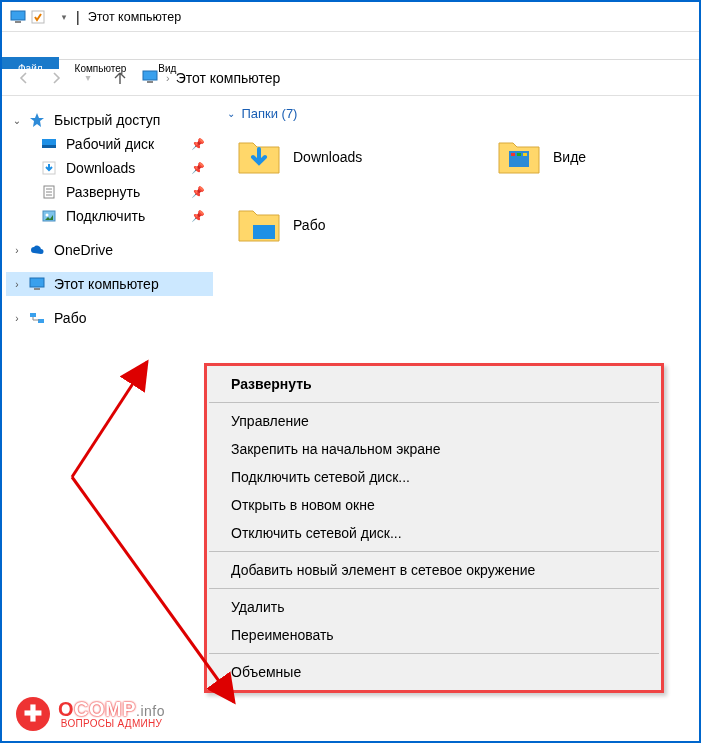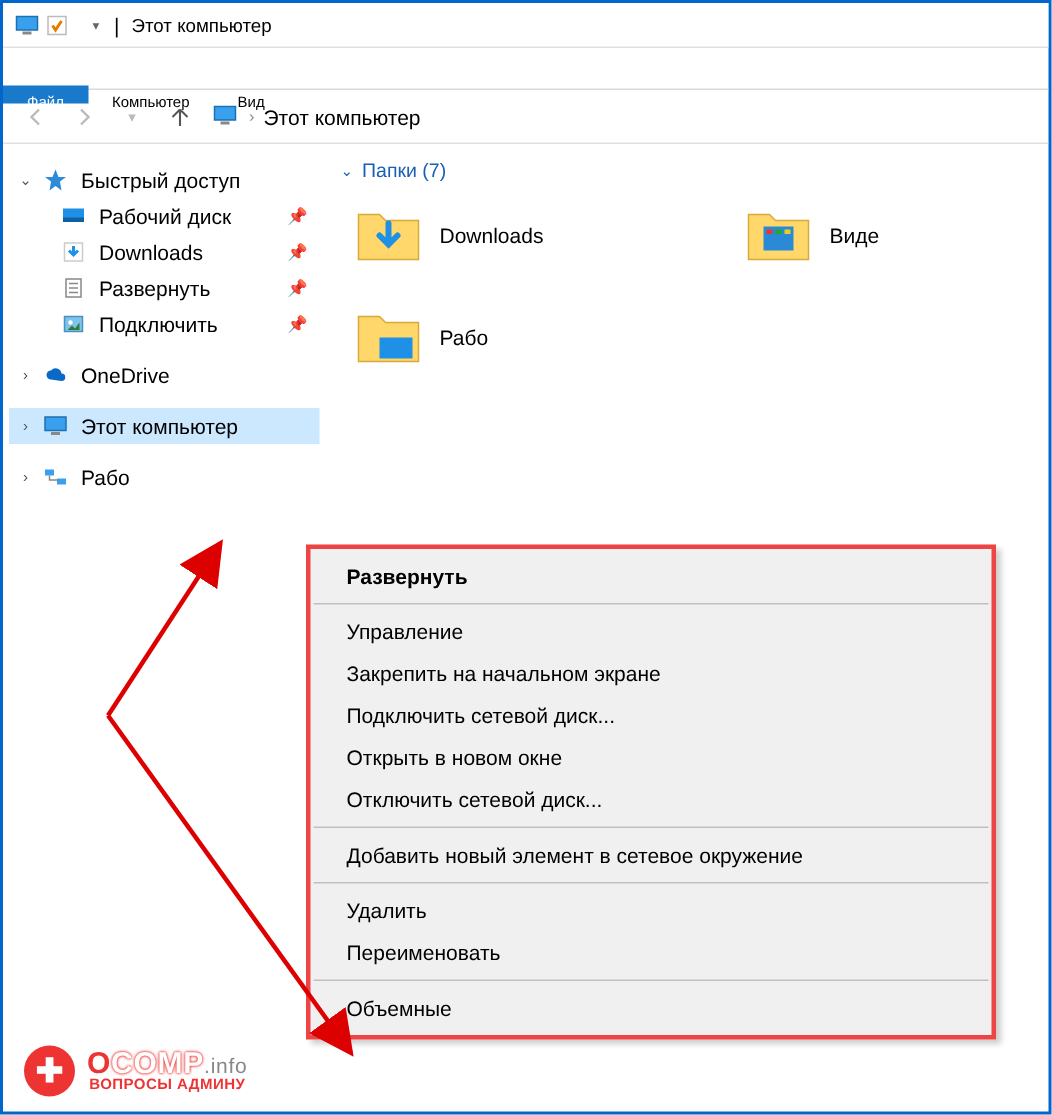--- a/index.html
+++ b/index.html
@@ -78,21 +78,21 @@
     display:flex;
     align-items:center;
     gap:8px;
   }
   .wm-badge { width:34px; height:34px; border-radius:50%; background:#e33; display:flex; align-items:center; justify-content:center; color:#fff; font-weight:bold; font-size:22px;}
   .wm-text { line-height:1;text-align:center; }
   .wm-text .t1 { font-family: Arial, sans-serif; font-weight:900; font-size:20px; letter-spacing:0.5px;}
   .wm-text .t1 .o { color:#e33;}
   .wm-text .t1 .rest { color:#fff; text-shadow:0 0 2px #e33, 0 0 2px #e33;}
   .wm-text .t1 .info { color:#888; font-size:14px; font-weight:normal;}
-  .wm-text .t2 { font-size:10px; color:#e33; font-weight:bold; letter-spacing:0.3px;}
+  .wm-text .t2 { font-size:10px; color:#e33; font-weight:normal; letter-spacing:0.3px;}
   
   .arrow-svg { position:absolute; left:0; top:0; width:701px; height:743px; pointer-events:none;}
   
   .ico-monitor svg, .fico svg { display:block; }
 </style>
 </head>
 <body>
 
 <div class="titlebar">
   <span class="icon">

